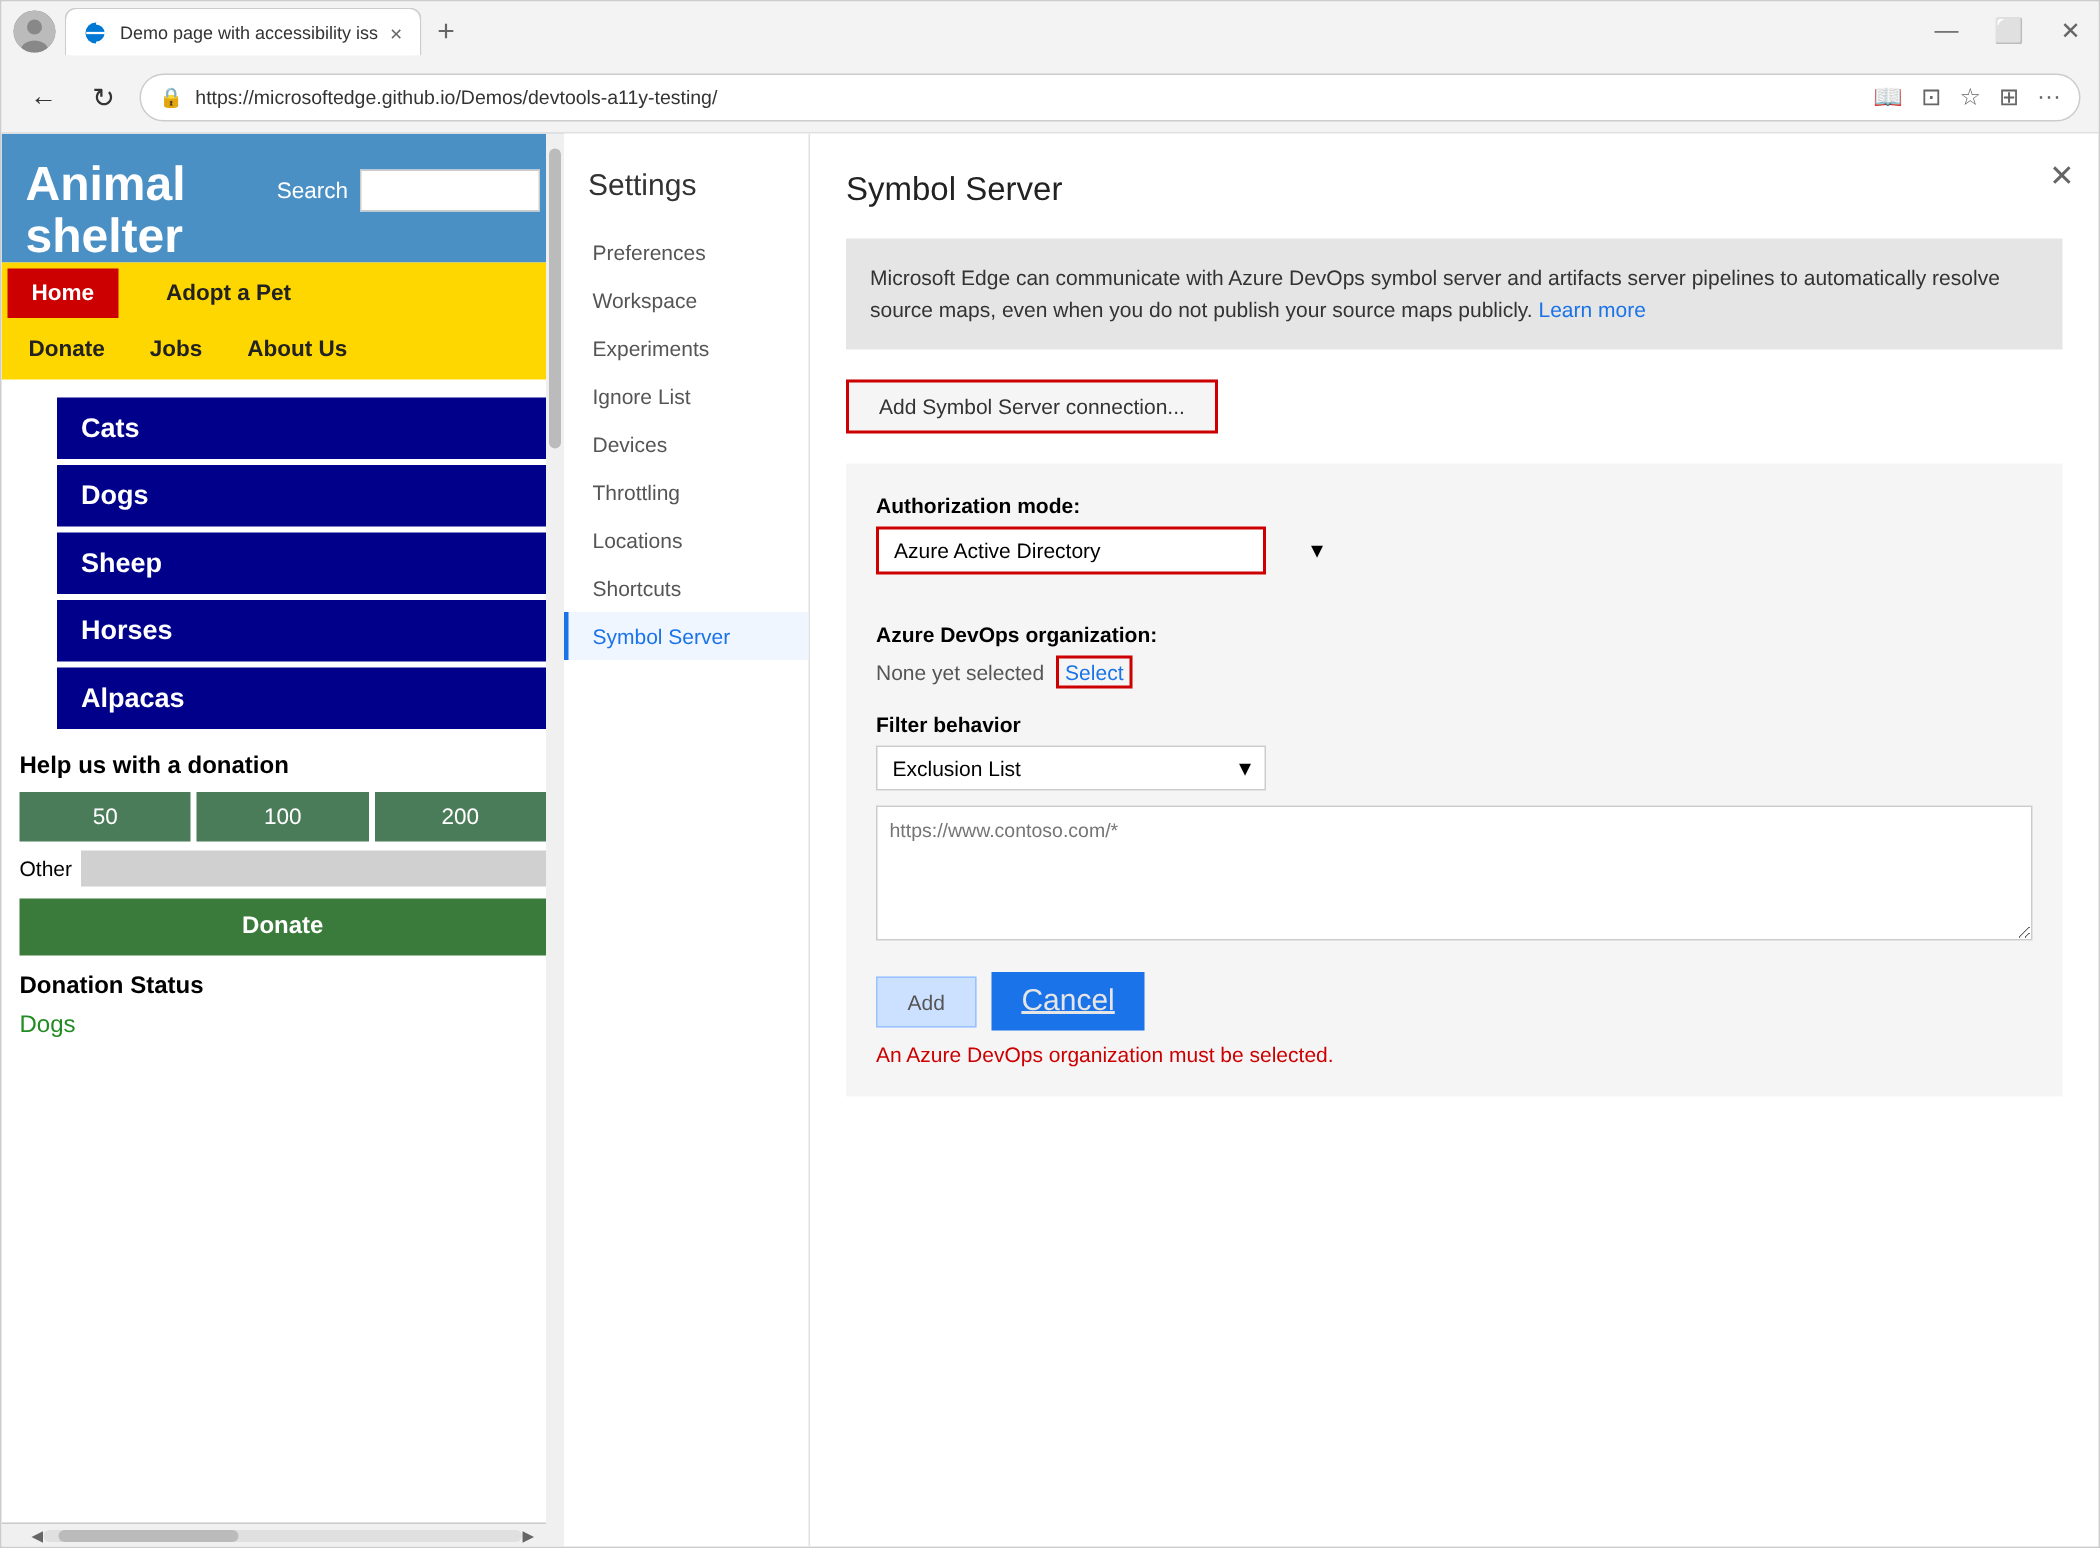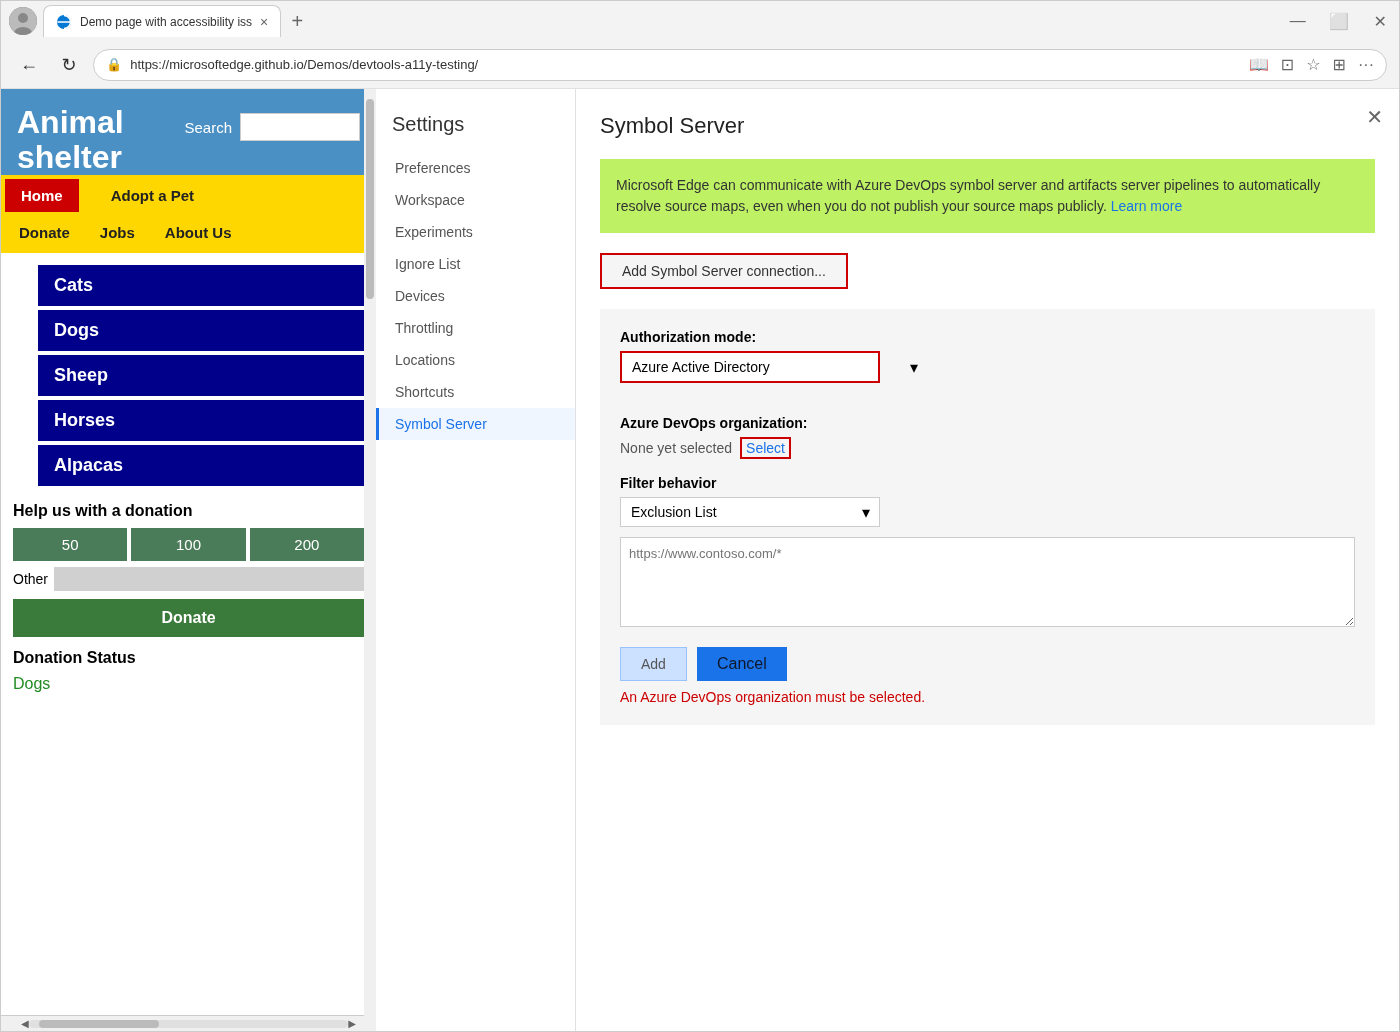--- a/index.html
+++ b/index.html
@@ -59,30 +59,30 @@
     .donation-status-value { color: #228B22; font-size: 16px; }
 
     
     .scrollbar-area { position: absolute; right: 0; top: 0; bottom: 0; width: 12px; background: #f0f0f0; }
     .scrollbar-thumb { position: absolute; top: 10px; left: 2px; right: 2px; height: 200px; background: #bbb; border-radius: 4px; }
 
     
     .devtools-panel { flex: 1; background: white; display: flex; overflow: hidden; }
 
     
-    .settings-sidebar { width: 200px; background: white; border-right: 1px solid #e0e0e0; padding: 16px 0; overflow-y: auto; }
+    .settings-sidebar { width: 164px; background: white; border-right: 1px solid #e0e0e0; padding: 16px 0; overflow-y: auto; }
     .settings-title { font-size: 20px; font-weight: normal; padding: 8px 16px 16px; color: #333; }
     .settings-item { padding: 8px 16px; font-size: 14px; color: #555; cursor: pointer; border-left: 3px solid transparent; }
     .settings-item.active { color: #1a73e8; border-left-color: #1a73e8; background: #f0f6ff; }
 
     
     .symbol-server-panel { flex: 1; background: white; padding: 24px; overflow-y: auto; position: relative; }
     .panel-close { position: absolute; top: 16px; right: 16px; font-size: 20px; cursor: pointer; color: #666; }
     .panel-title { font-size: 22px; font-weight: normal; margin-bottom: 20px; color: #222; }
-    .info-box { background: #bef264; padding: 16px; margin-bottom: 20px; font-size: 14px; color: #333; line-height: 1.5; }
+    .info-box { background: #e5e5e5; padding: 16px; margin-bottom: 20px; font-size: 14px; color: #333; line-height: 1.5; }
     .info-box a { color: #1a73e8; text-decoration: none; }
 
     .add-connection-btn { display: inline-block; padding: 8px 20px; background: #f5f5f5; border: 2px solid #cc0000; font-size: 14px; cursor: pointer; margin-bottom: 20px; color: #333; }
 
     .form-section { background: #f5f5f5; padding: 20px; }
     .form-label { font-size: 14px; font-weight: bold; margin-bottom: 6px; display: block; }
     .form-select { width: 260px; padding: 6px 10px; font-size: 14px; border: 2px solid #cc0000; background: white; appearance: none; -webkit-appearance: none; cursor: pointer; position: relative; }
     .select-wrapper { position: relative; display: inline-block; width: 308px; margin-bottom: 16px; }
     .select-wrapper::after { content: '▾'; position: absolute; right: 10px; top: 50%; transform: translateY(-50%); pointer-events: none; font-size: 16px; }
 
@@ -94,21 +94,21 @@
     .filter-label { font-size: 14px; font-weight: bold; margin-bottom: 6px; display: block; }
     .filter-select-wrapper { position: relative; display: inline-block; width: 260px; margin-bottom: 10px; }
     .filter-select { width: 260px; padding: 6px 10px; font-size: 14px; border: 1px solid #ccc; background: white; appearance: none; -webkit-appearance: none; cursor: pointer; }
     .filter-select-wrapper::after { content: '▾'; position: absolute; right: 10px; top: 50%; transform: translateY(-50%); pointer-events: none; font-size: 16px; }
 
     .filter-description { font-size: 13px; color: #555; margin-bottom: 10px; line-height: 1.5; max-width: 640px; }
     .url-textarea { width: 100%; height: 90px; padding: 8px; font-size: 13px; color: #aaa; border: 1px solid #ccc; background: white; resize: vertical; font-family: inherit; }
 
     .form-actions { display: flex; gap: 10px; margin-top: 16px; align-items: center; }
     .btn-add { background: #cce0ff; color: #555; border: 1px solid #99c2ff; padding: 8px 20px; font-size: 14px; cursor: pointer; }
-    .btn-cancel { background: #1a73e8; color: #0f172a; border: none; padding: 8px 20px; font-size: 16px; cursor: pointer; }
+    .btn-cancel { background: #1a73e8; color: #e5e5e5; border: none; padding: 8px 20px; font-size: 20px; cursor: pointer; text-decoration: underline; }
     .error-text { color: #cc0000; font-size: 14px; margin-top: 8px; }
 
     
     .h-scrollbar { height: 16px; background: #f0f0f0; border-top: 1px solid #ccc; display: flex; align-items: center; padding: 0 20px; }
     .h-track { flex: 1; height: 8px; background: #e0e0e0; border-radius: 4px; position: relative; }
     .h-thumb { position: absolute; left: 10px; width: 120px; height: 8px; background: #bbb; border-radius: 4px; }
     .h-arrow { color: #666; font-size: 10px; cursor: pointer; }
   </style>
 </head>
 <body>

